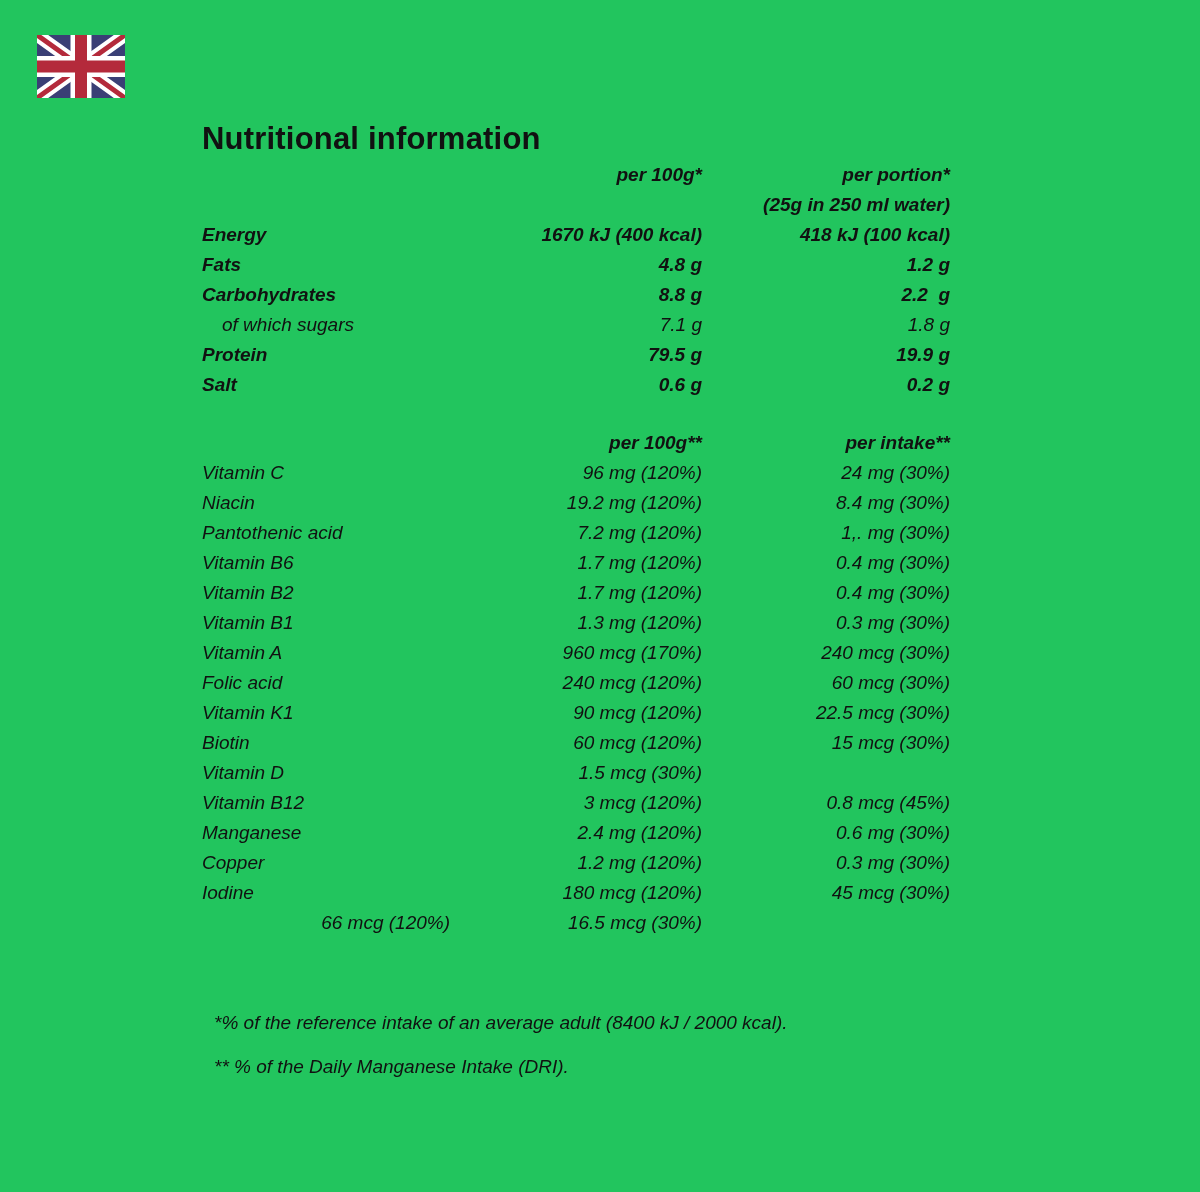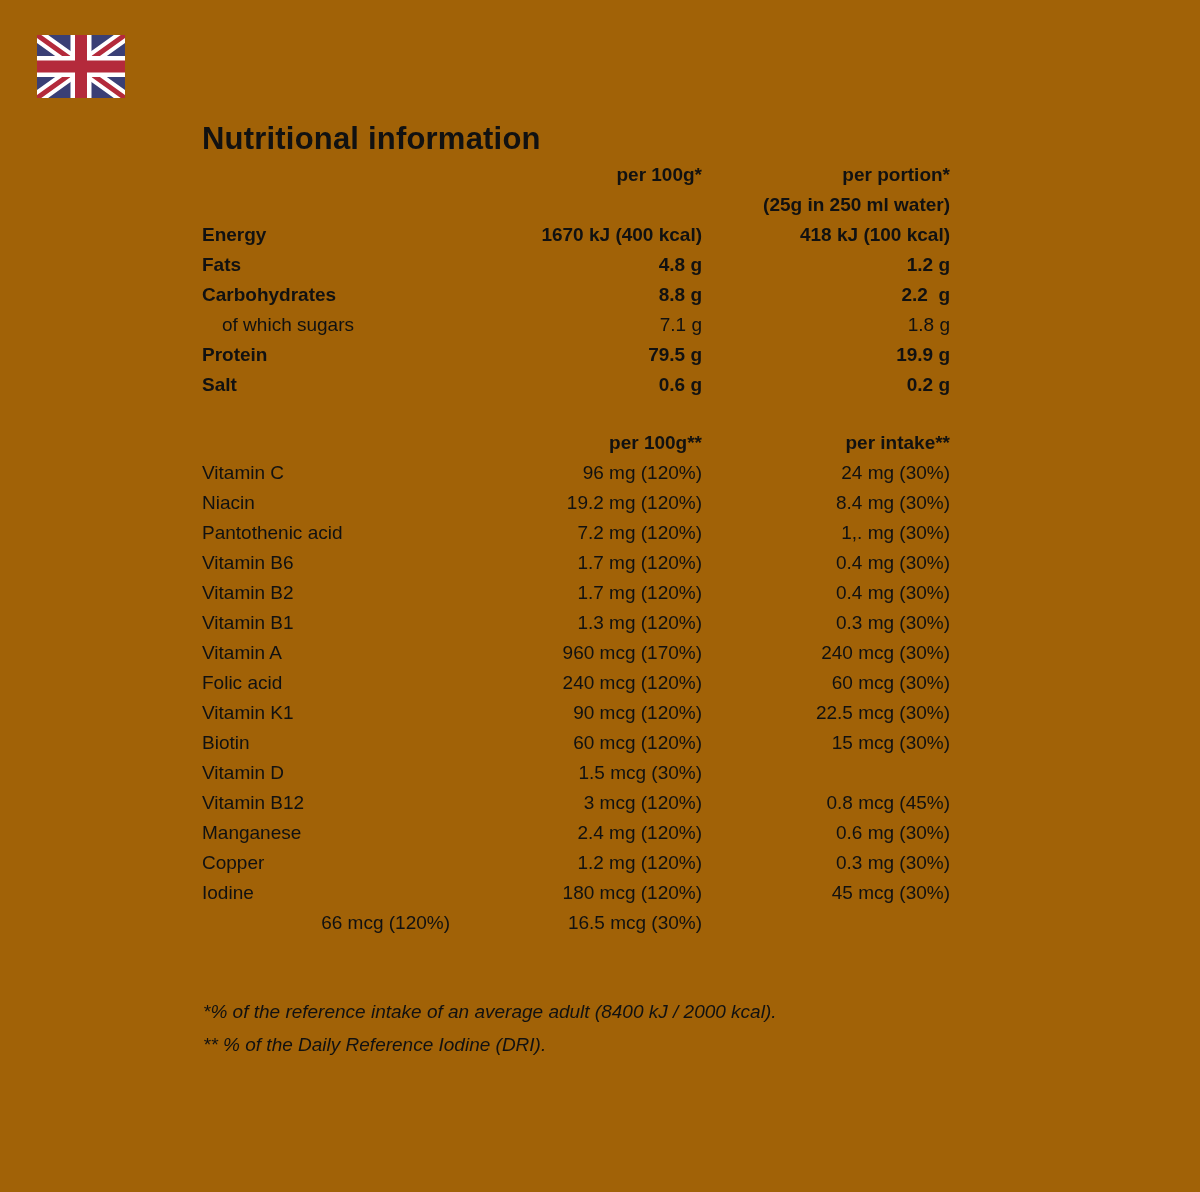--- a/index.html
+++ b/index.html
@@ -1,40 +1,40 @@
 <!DOCTYPE html>
 <html><head>
 <meta charset="utf-8">
 <style>
   html, body { margin: 0; padding: 0; background: #ffffff; }
   .canvas {
     position: relative; width: 1200px; height: 1192px;
-    background: #a16207; color: #111111;
+    background: #22c55e; color: #111111;
     font-family: "Liberation Sans", sans-serif; overflow: hidden;
   }
   .flag { position: absolute; left: 37px; top: 35px; width: 88px; height: 63px; }
   .flag svg { display: block; width: 100%; height: 100%; }
   .title {
     position: absolute; left: 202px; top: 121px; margin: 0;
     font-size: 31px; font-weight: 700; letter-spacing: 0.2px;
   }
   .table { position: absolute; left: 202px; width: 748px; font-size: 19px; }
   .table.macro { top: 160px; }
   .table.micro { top: 428px; }
-  .t-row { display: grid; grid-template-columns: 248px 252px 248px; height: 30px; line-height: 30px; }
+  .t-row { display: grid; grid-template-columns: 248px 252px 248px; height: 30px; line-height: 30px; font-style: italic; }
   .t-row span { white-space: pre; overflow: visible; }
   .c-label { text-align: left; }
   .c-val { text-align: right; }
   .t-row.header, .t-row.bold { font-weight: 700; }
   .t-row.indent .c-label { padding-left: 20px; }
   .footnotes {
     position: absolute; left: 202px; top: 995px;
     font-size: 19px; font-style: italic; line-height: 32px;
   }
-  .footnotes p { margin: 1px; }
+  .footnotes p { margin: 12px; }
 </style>
 </head>
 <body>
 
 <div class="canvas">
 
   <div class="flag">
     <svg viewBox="0 0 88 63" preserveAspectRatio="none" aria-hidden="true">
       <rect width="88" height="63" fill="#3a3f75"></rect>
       <path d="M0,0 88,63 M88,0 0,63" fill="none" stroke-width="13" stroke="#ffffff"></path>
@@ -197,16 +197,16 @@
 
         <div class="t-row">
           <span class="c-val">66 mcg (120%)</span>
           <span class="c-val">16.5 mcg (30%)</span>
         </div>
       </div>
   </div>
 
   <div class="footnotes">
     <p>*% of the reference intake of an average adult (8400 kJ / 2000 kcal).</p>
-    <p>** % of the Daily Reference Iodine (DRI).</p>
+    <p>** % of the Daily Manganese Intake (DRI).</p>
   </div>
 
 </div>
 
 </body></html>

